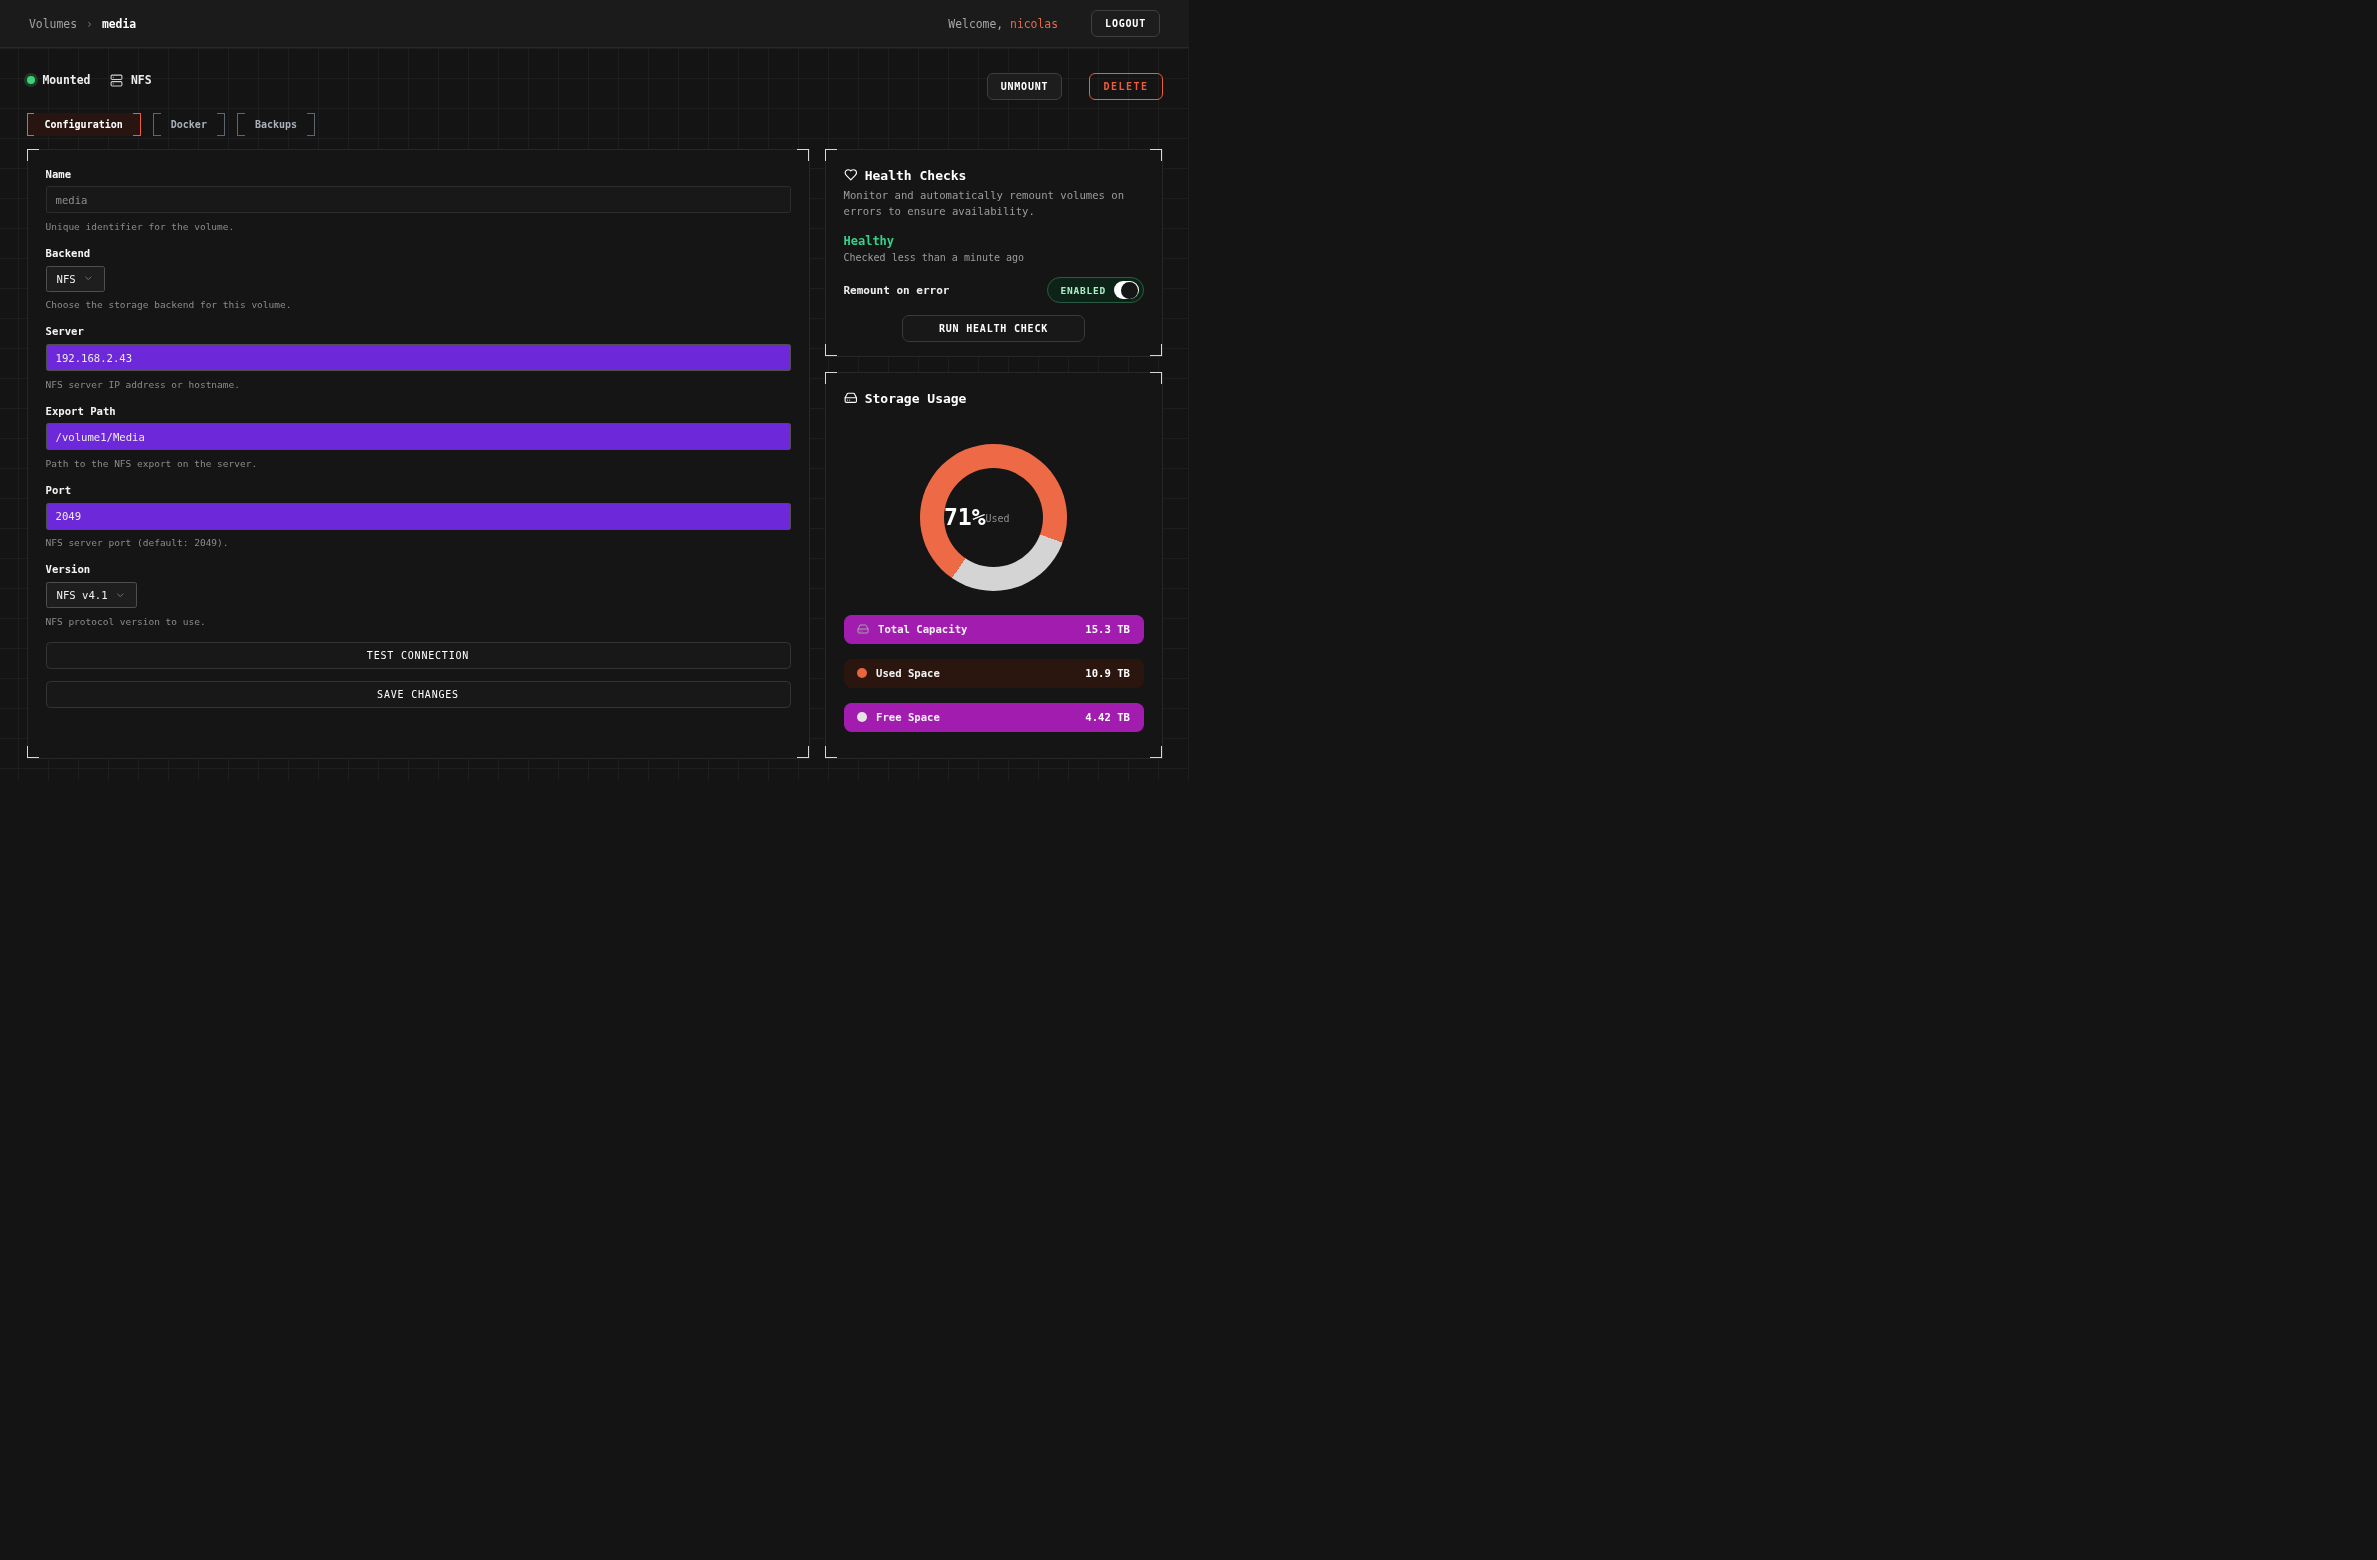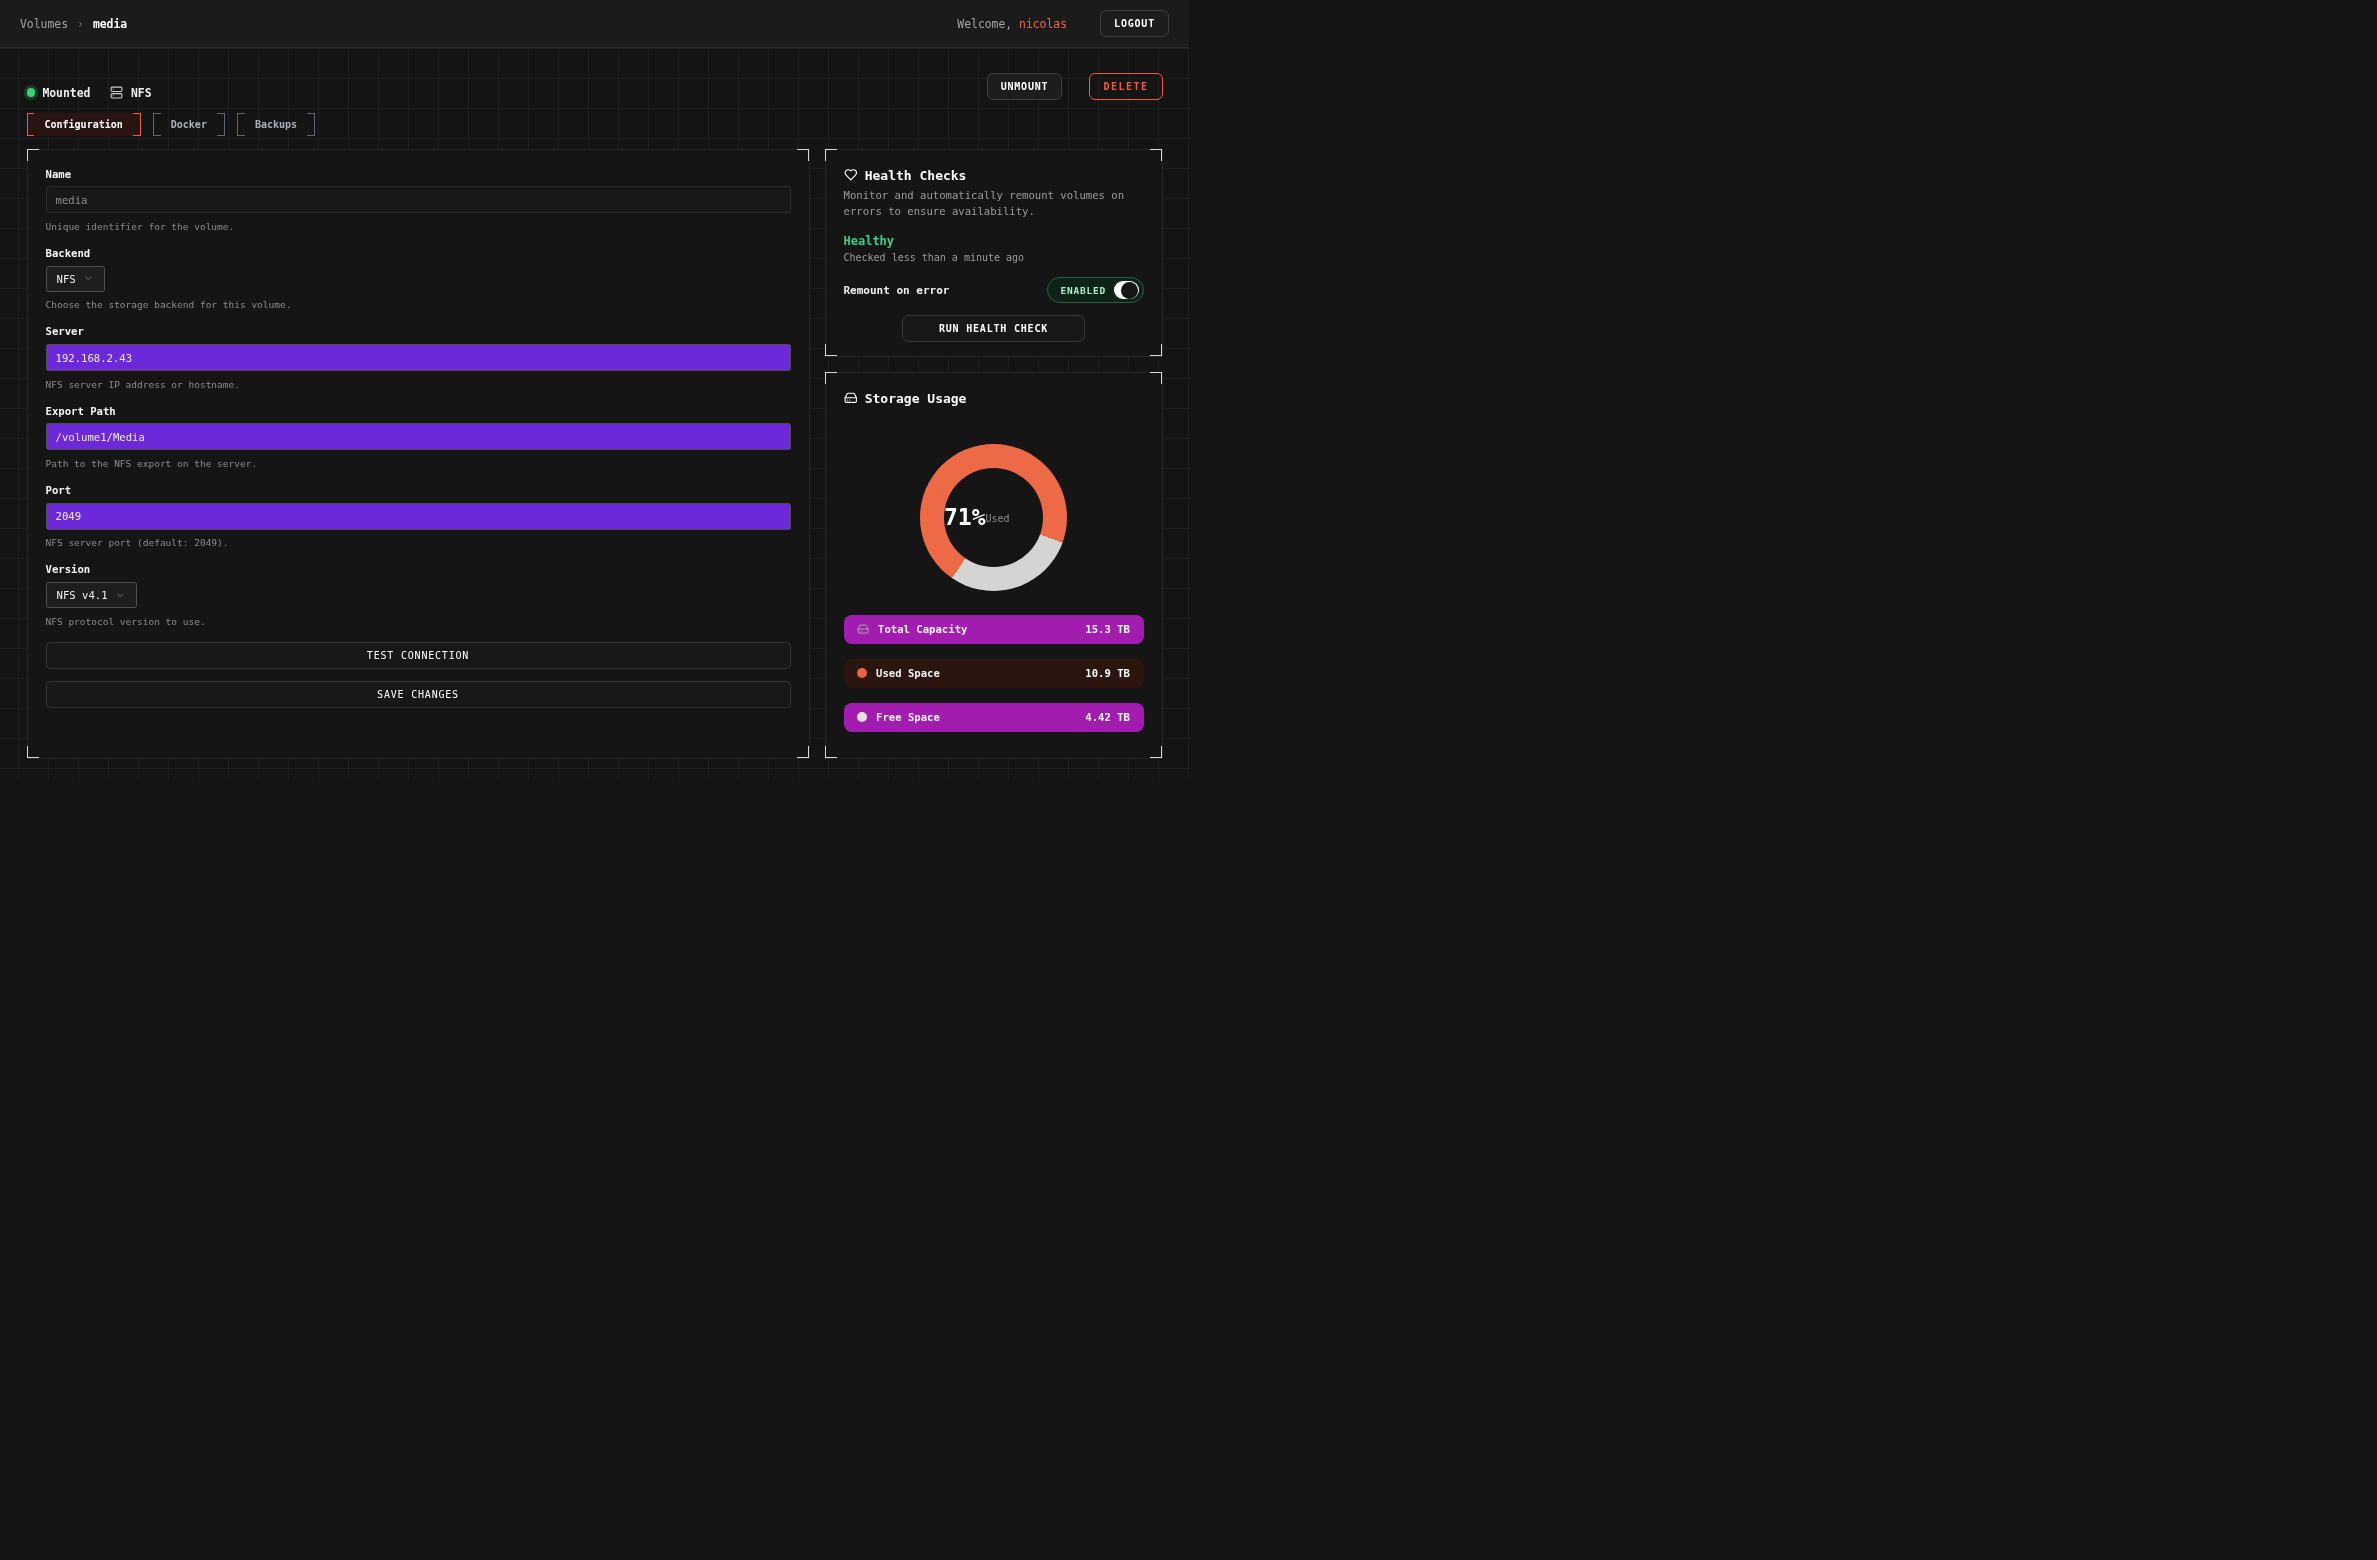--- a/index.html
+++ b/index.html
@@ -8,39 +8,39 @@
     --txt:#f2f2f2; --muted:#9a9a9a; --muted2:#8b8b8b; --input-border:#4f4f4f; --green:#36d189;
   }
   *{box-sizing:border-box;margin:0;padding:0}
   html,body{width:1189px;height:780px;overflow:hidden}
   body{
     font-family:"DejaVu Sans Mono","Liberation Mono",monospace;
     background:var(--bg); color:var(--txt); font-size:10.6px;
   }
   
   .topbar{height:48px;background:var(--bar);border-bottom:0.8px solid #282828;
-    display:flex;align-items:center;justify-content:space-between;padding:0 20px}
+    display:flex;align-items:center;justify-content:space-between;padding:0 29px}
   .crumbs{display:flex;align-items:center;gap:9px;font-size:11.4px}
   .crumb-parent{color:#a2a2a2}
   .crumb-sep{color:#6f6f6f}
   .crumb-current{color:#fff;font-weight:bold}
   .top-right{display:flex;align-items:center;gap:33px;font-size:11.4px}
   .welcome{color:#a6a6a6}
   .welcome .uname{color:var(--accent-soft)}
   .btn{display:inline-flex;align-items:center;justify-content:center;cursor:pointer;
     background:#1d1d1d;border:0.8px solid #3f3f3f;border-radius:6px;color:#fff;
     font-family:inherit;font-weight:bold;font-size:10px;letter-spacing:0.8px;height:26.5px;padding:0 13px}
   .btn.danger{background:transparent;border-color:var(--accent);color:var(--accent);letter-spacing:1.5px}
   
   .page{position:relative;height:732px;padding:0 26.5px;
     background-image:linear-gradient(var(--grid) 0.8px,transparent 0.8px),
                      linear-gradient(90deg,var(--grid) 0.8px,transparent 0.8px);
     background-size:30px 30px;background-position:18px 0}
   
-  .status-row{padding-top:25px;display:flex;align-items:flex-end;justify-content:space-between}
+  .status-row{padding-top:25px;display:flex;align-items:flex-start;justify-content:space-between}
   .status-left{display:flex;align-items:center;gap:20px}
   .status-item{display:flex;align-items:center;gap:7.6px;font-size:11.4px;font-weight:bold;color:#ededed}
   .dot{width:8.3px;height:8.3px;border-radius:50%;background:#3fd173;box-shadow:0 0 0 3px #1c3b2a}
   .icon{display:inline-flex;align-items:center;justify-content:center;color:#cfcfcf}
   .status-right{display:flex;align-items:center;gap:27px}
   
   .tabs{margin-top:13px;display:flex;gap:12px}
   .tab{position:relative;height:23px;display:flex;align-items:center;padding:0 18px;
     font-size:10px;font-weight:bold;color:#a8b0ba;cursor:pointer;--br:#5e6671}
   .tab::before,.tab::after{content:"";position:absolute;top:0;bottom:0;width:6.8px;border:1.5px solid var(--br)}

